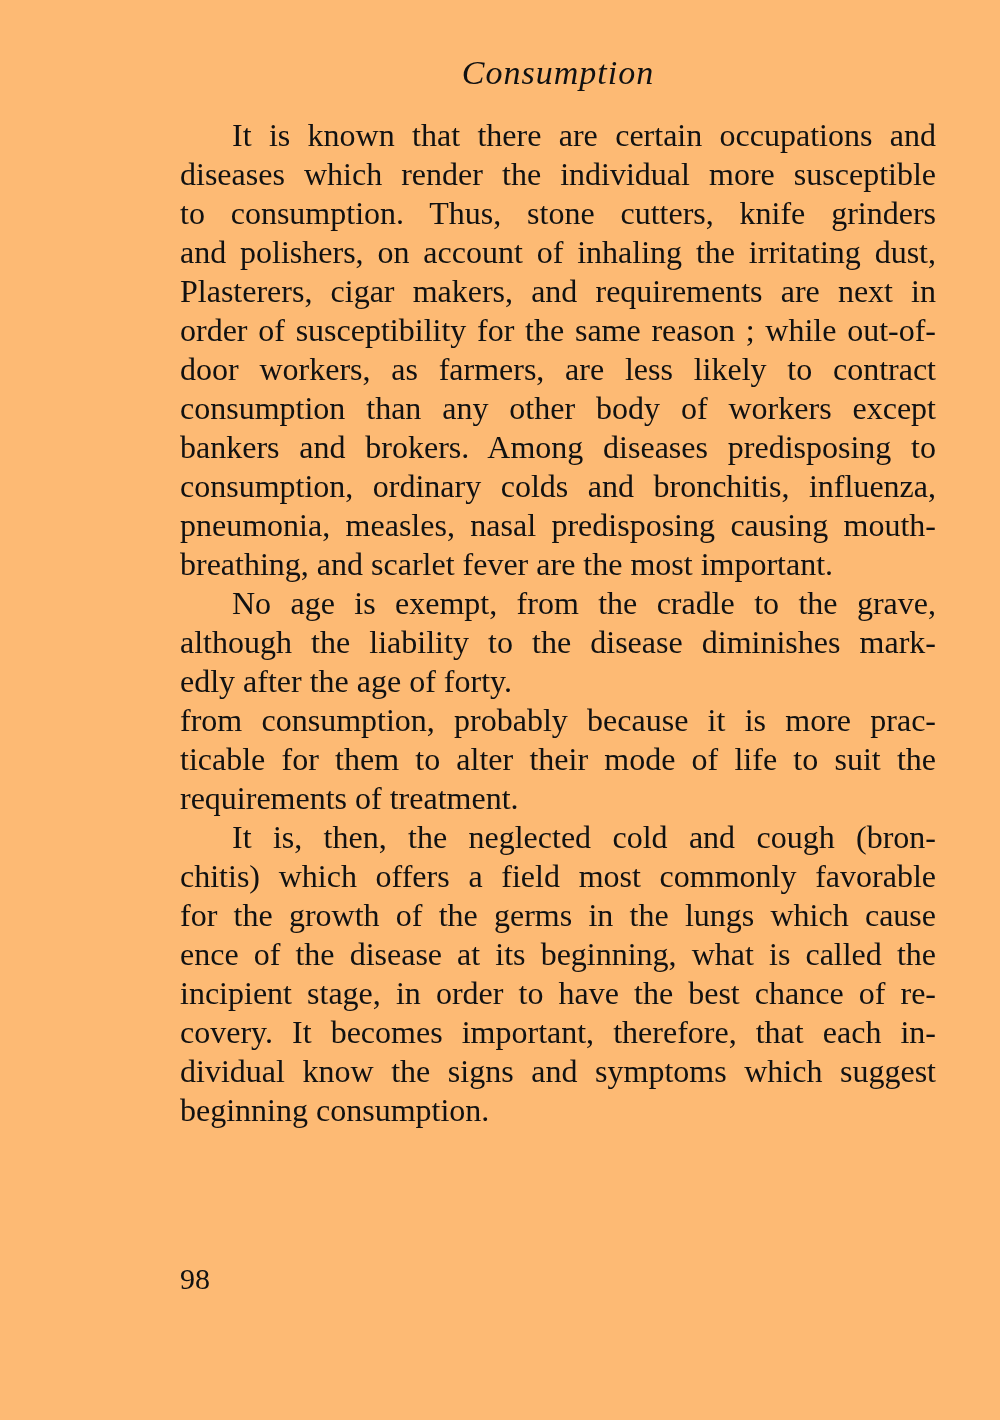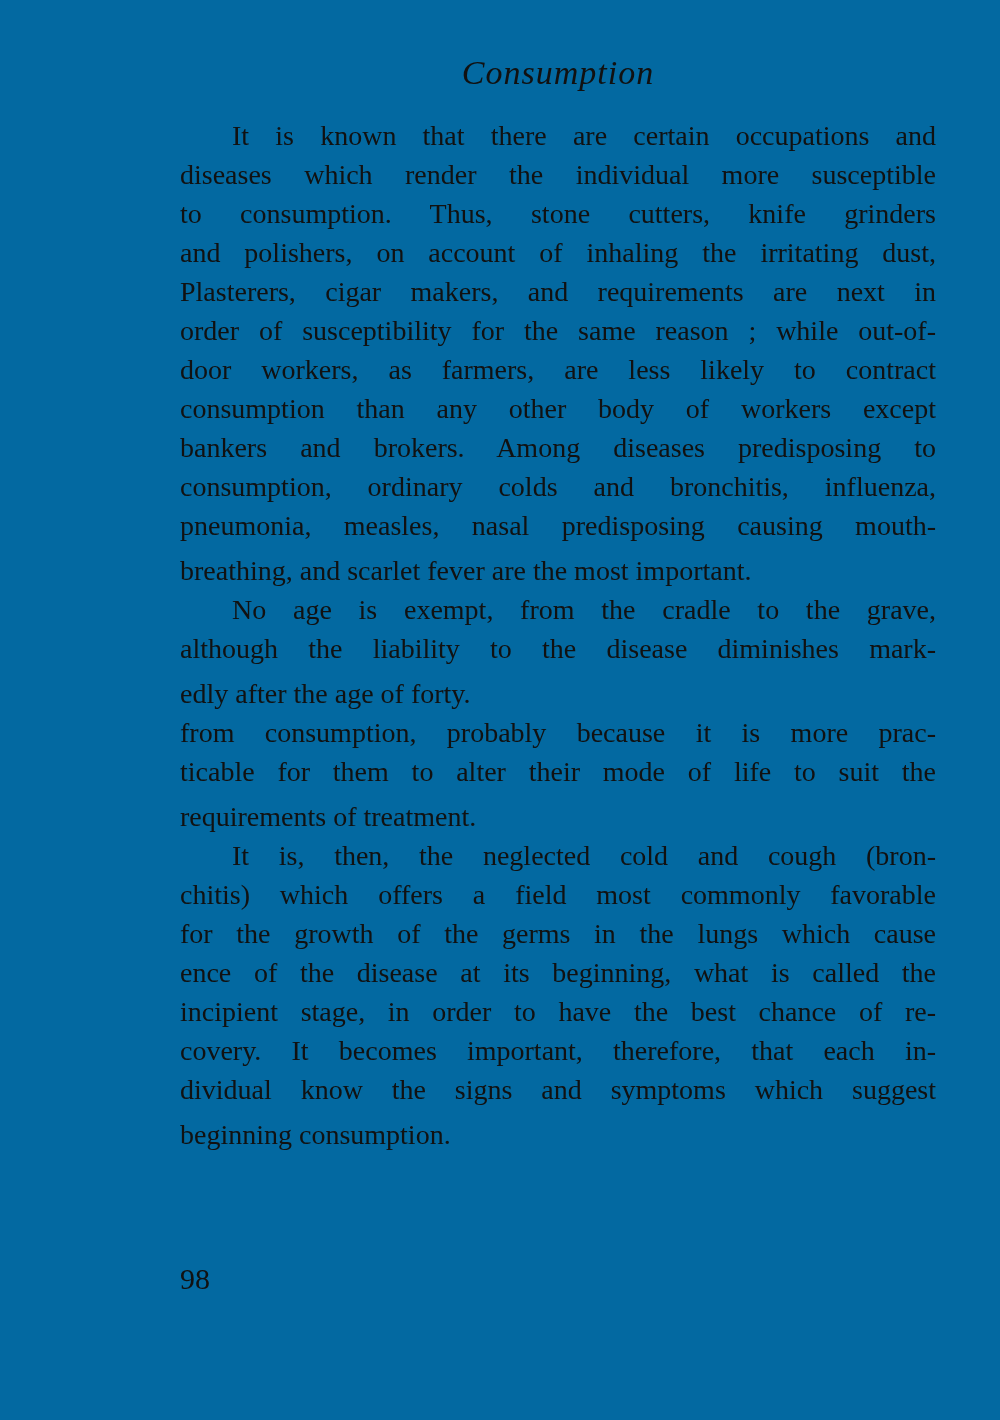--- a/index.html
+++ b/index.html
@@ -11,56 +11,55 @@
     width: 1000px;
     height: 1420px;
     overflow: hidden;
     font-family: "Liberation Serif", "DejaVu Serif", serif;
     color: #111111;
   }
   .page {
     position: relative;
     width: 1000px;
     height: 1420px;
-    background: #0369a1;
+    background: #fdba74;
   }
   .title {
     position: absolute;
     top: 54px;
     left: 180px;
     width: 756px;
     margin: 0;
     text-align: center;
     font-style: italic;
     font-weight: normal;
     font-size: 34px;
     letter-spacing: 1px;
     color: #111111;
   }
   .text-block {
     position: absolute;
     top: 116px;
     left: 180px;
     width: 756px;
-    font-size: 28px;
+    font-size: 32px;
   }
   .line {
     height: 39px;
     line-height: 39px;
     text-align: justify;
     text-align-last: justify;
     overflow: hidden;
     white-space: normal;
   }
   .line.indent {
     padding-left: 52px;
   }
   .line.last {
     text-align-last: left;
-    margin-top: 6px;
   }
   .page-number {
     position: absolute;
     top: 1262px;
     left: 180px;
     width: 756px;
     text-align: left;
     font-size: 30px;
     color: #111111;
   }

